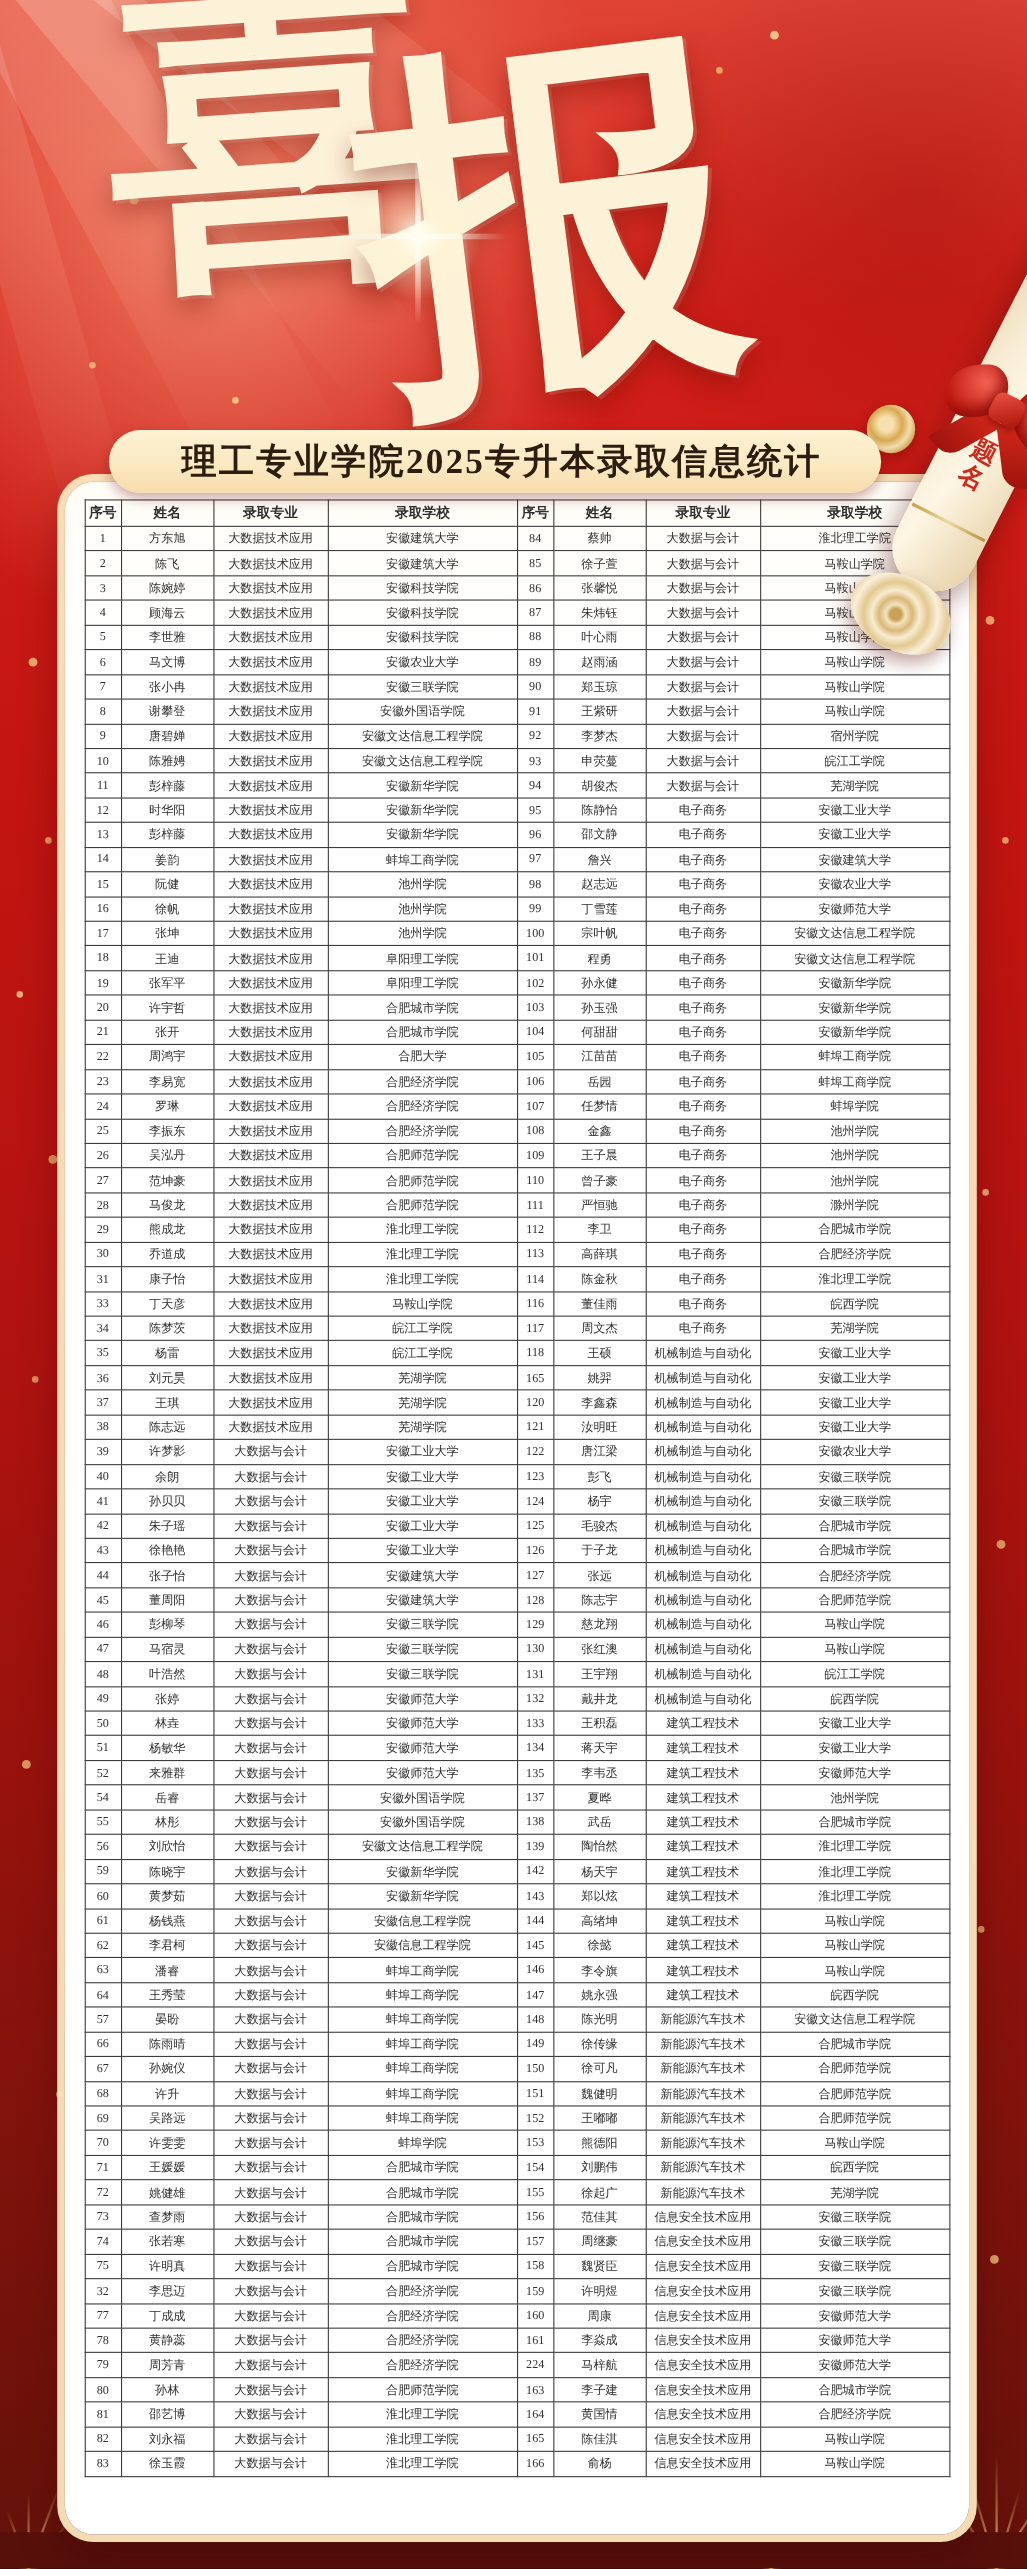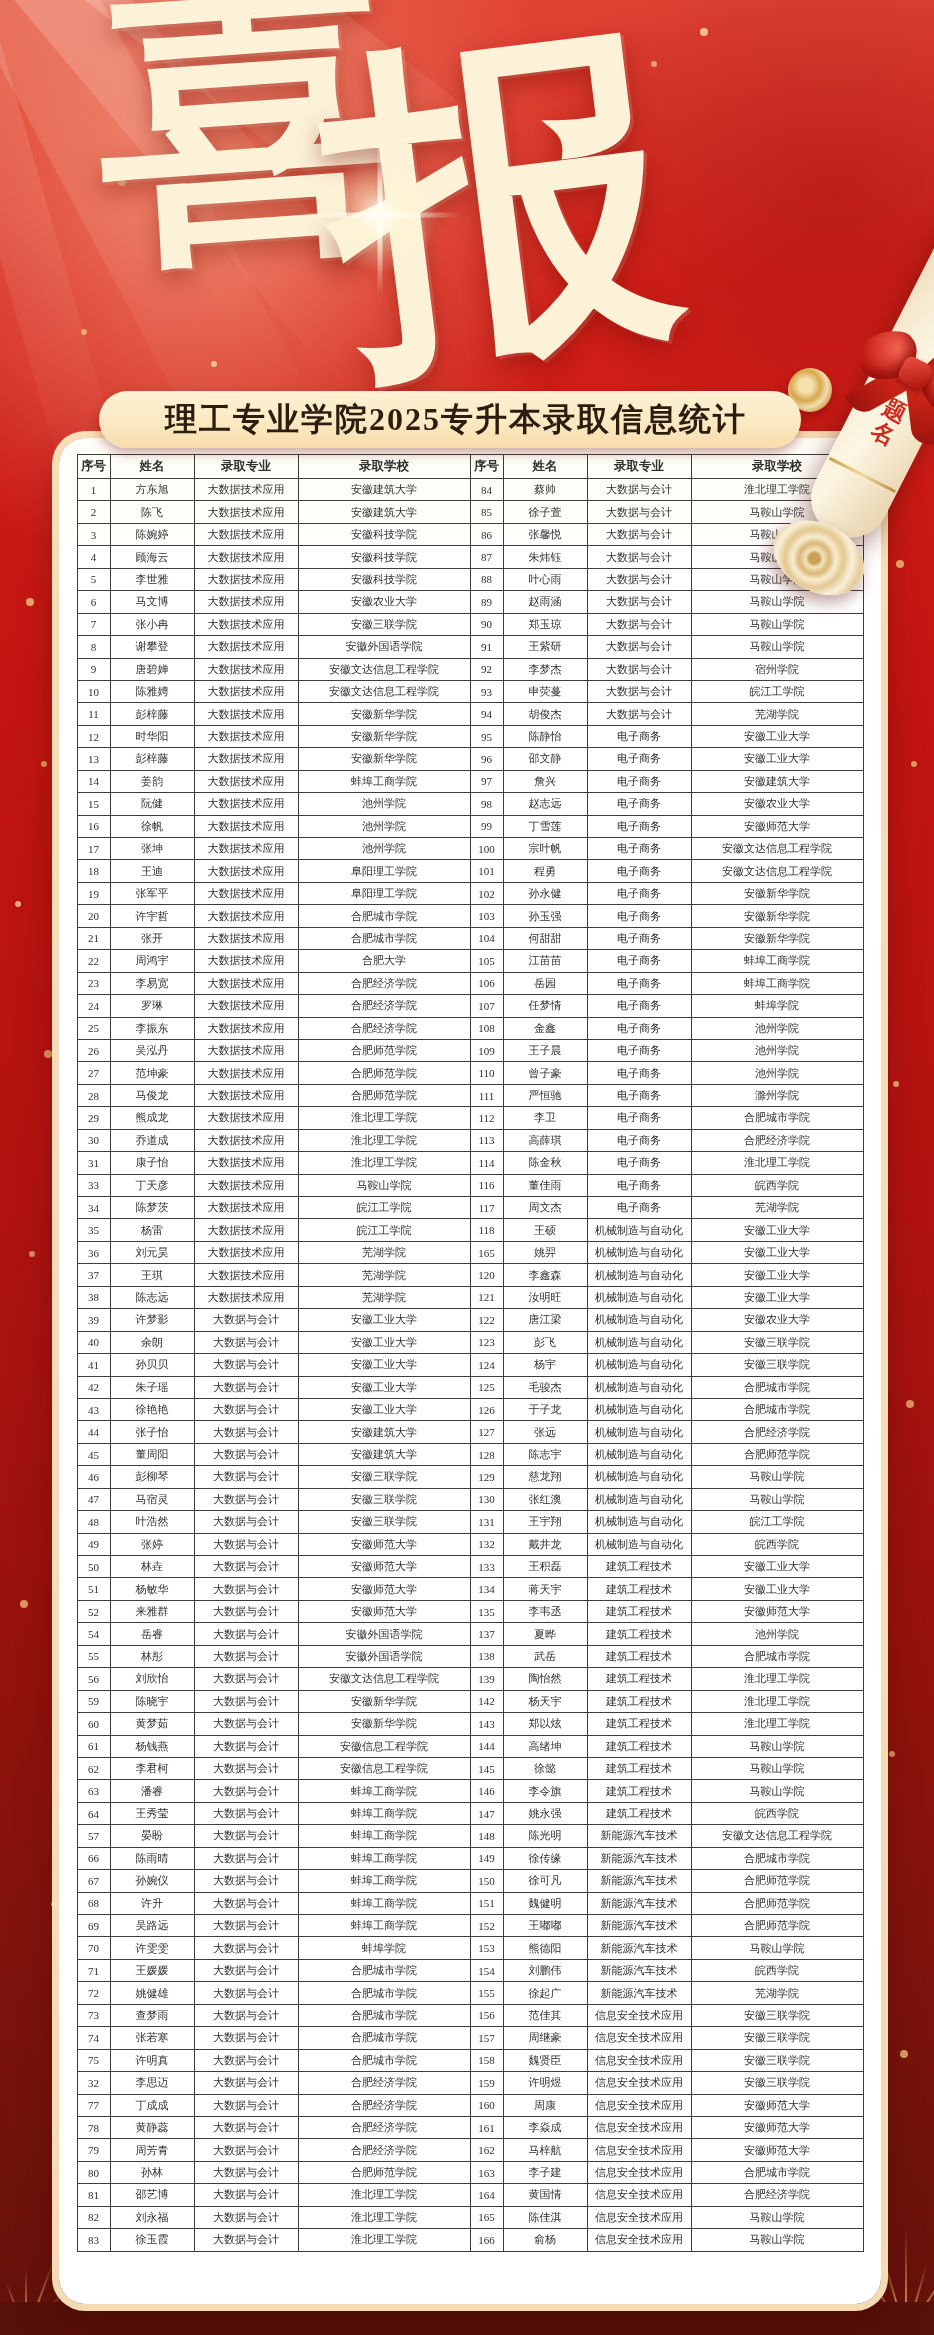--- a/index.html
+++ b/index.html
@@ -875,21 +875,21 @@
             <td>161</td>
             <td>李焱成</td>
             <td>信息安全技术应用</td>
             <td>安徽师范大学</td>
           </tr>
           <tr>
             <td>79</td>
             <td>周芳青</td>
             <td>大数据与会计</td>
             <td>合肥经济学院</td>
-            <td>162</td>
+            <td>224</td>
             <td>马梓航</td>
             <td>信息安全技术应用</td>
             <td>安徽师范大学</td>
           </tr>
           <tr>
             <td>80</td>
             <td>孙林</td>
             <td>大数据与会计</td>
             <td>合肥师范学院</td>
             <td>163</td>

